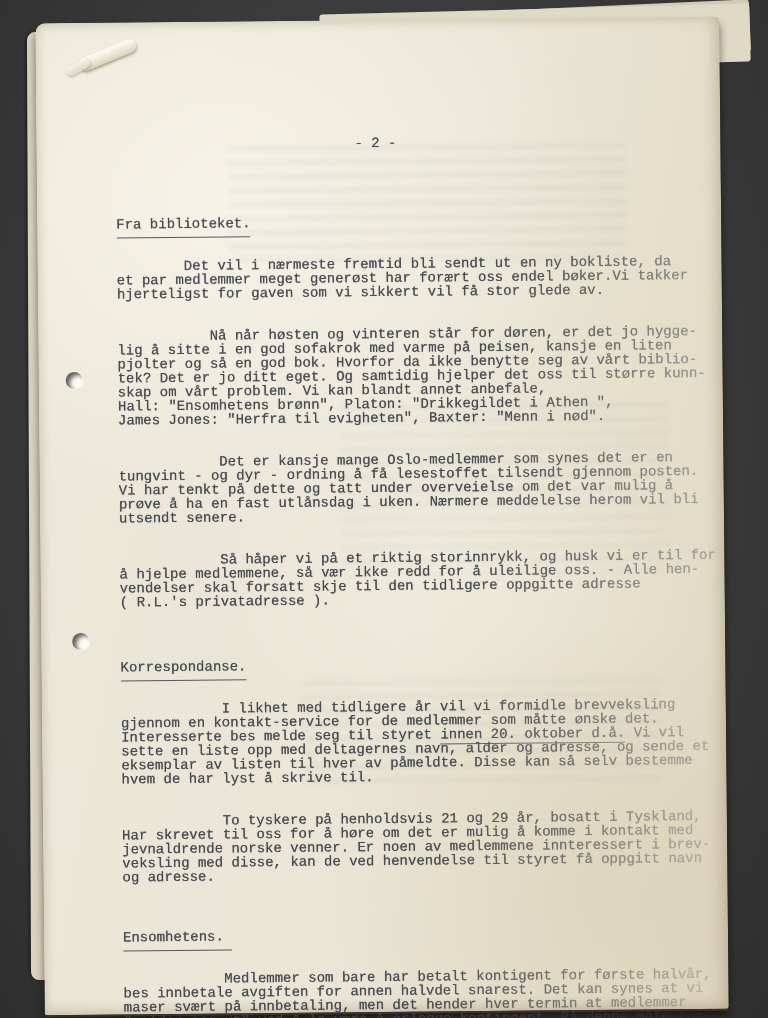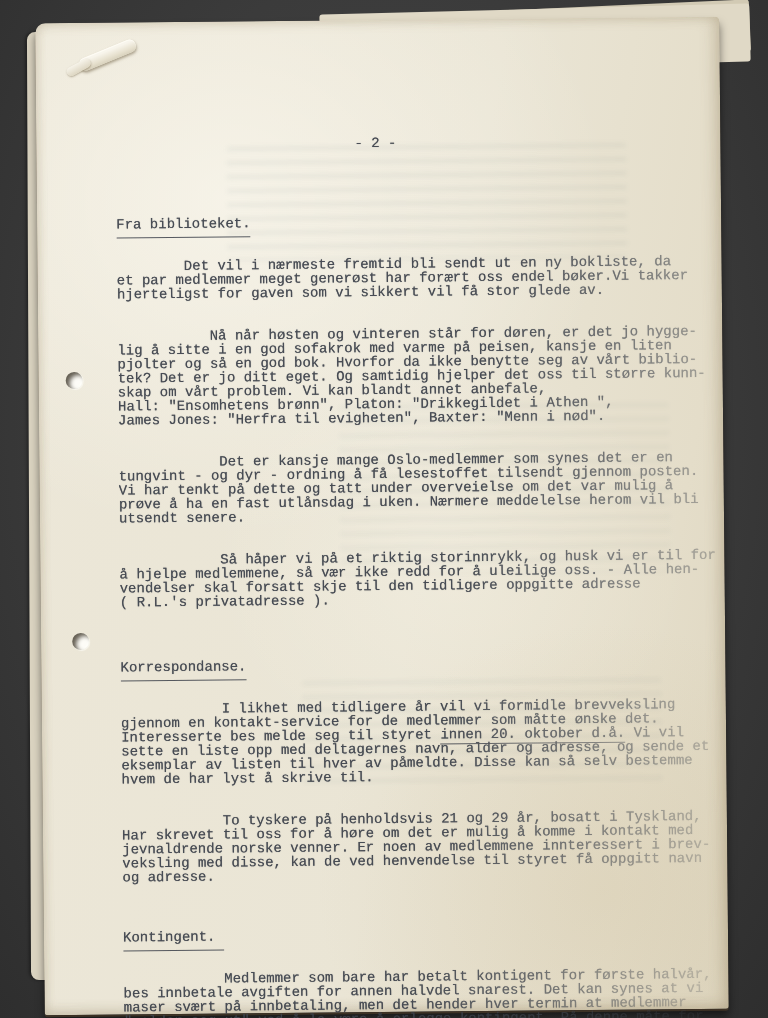--- a/index.html
+++ b/index.html
@@ -118,21 +118,21 @@
 Interesserte bes melde seg til styret </span><span class="u-inline">innen 20. oktober d.å.</span><span> Vi vil
 sette en liste opp med deltagernes navn, alder og adresse, og sende et
 eksemplar av listen til hver av påmeldte. Disse kan så selv bestemme
 hvem de har lyst å skrive til.</span></p>
     <p class="para mt5">            To tyskere på henholdsvis 21 og 29 år, bosatt i Tyskland,
 Har skrevet til oss for å høre om det er mulig å komme i kontakt med
 jevnaldrende norske venner. Er noen av medlemmene innteressert i brev-
 veksling med disse, kan de ved henvendelse til styret få oppgitt navn
 og adresse.</p>
 
-    <div class="heading mt4"><span class="u">Kontingent. </span></div>
+    <div class="heading mt4"><span class="u">Ensomhetens. </span></div>
     <p class="para mt5">            Medlemmer som bare har betalt kontigent for første halvår,
 bes innbetale avgiften for annen halvdel snarest. Det kan synes at vi
 maser svært på innbetaling, men det hender hver termin at medlemmer
 "melder seg ut" ved å la være å erlegge kontingent. På denne måte for
 disse forsendelser i lengere tid gratis, et forhold styret vil forsøke
 å unngå.</p>
 
     
     
     

